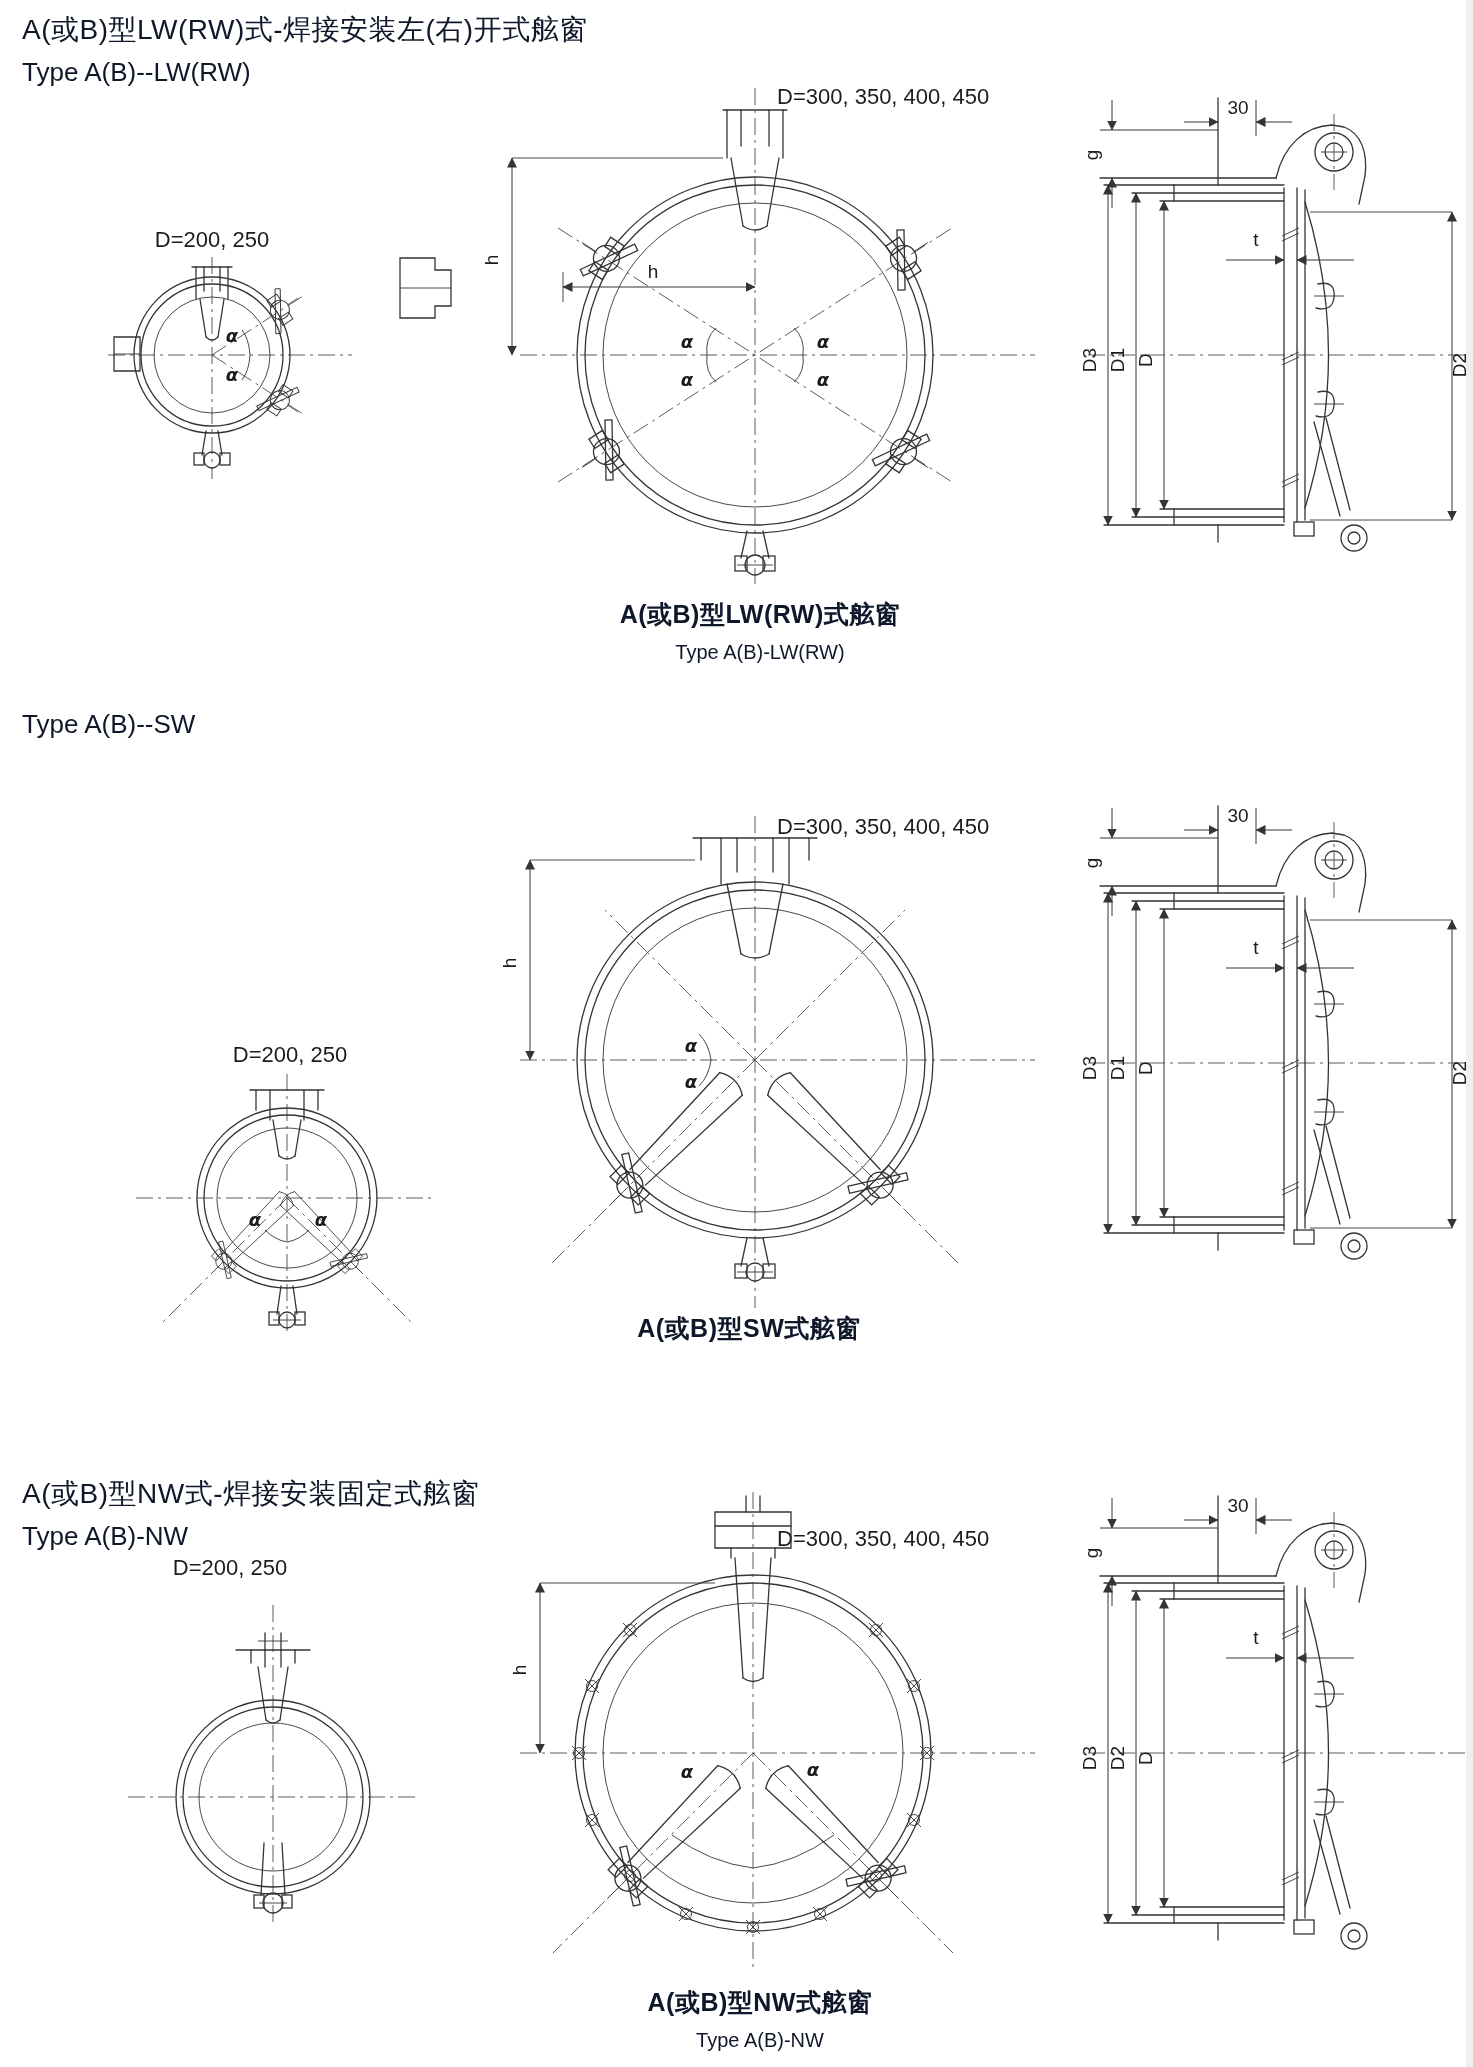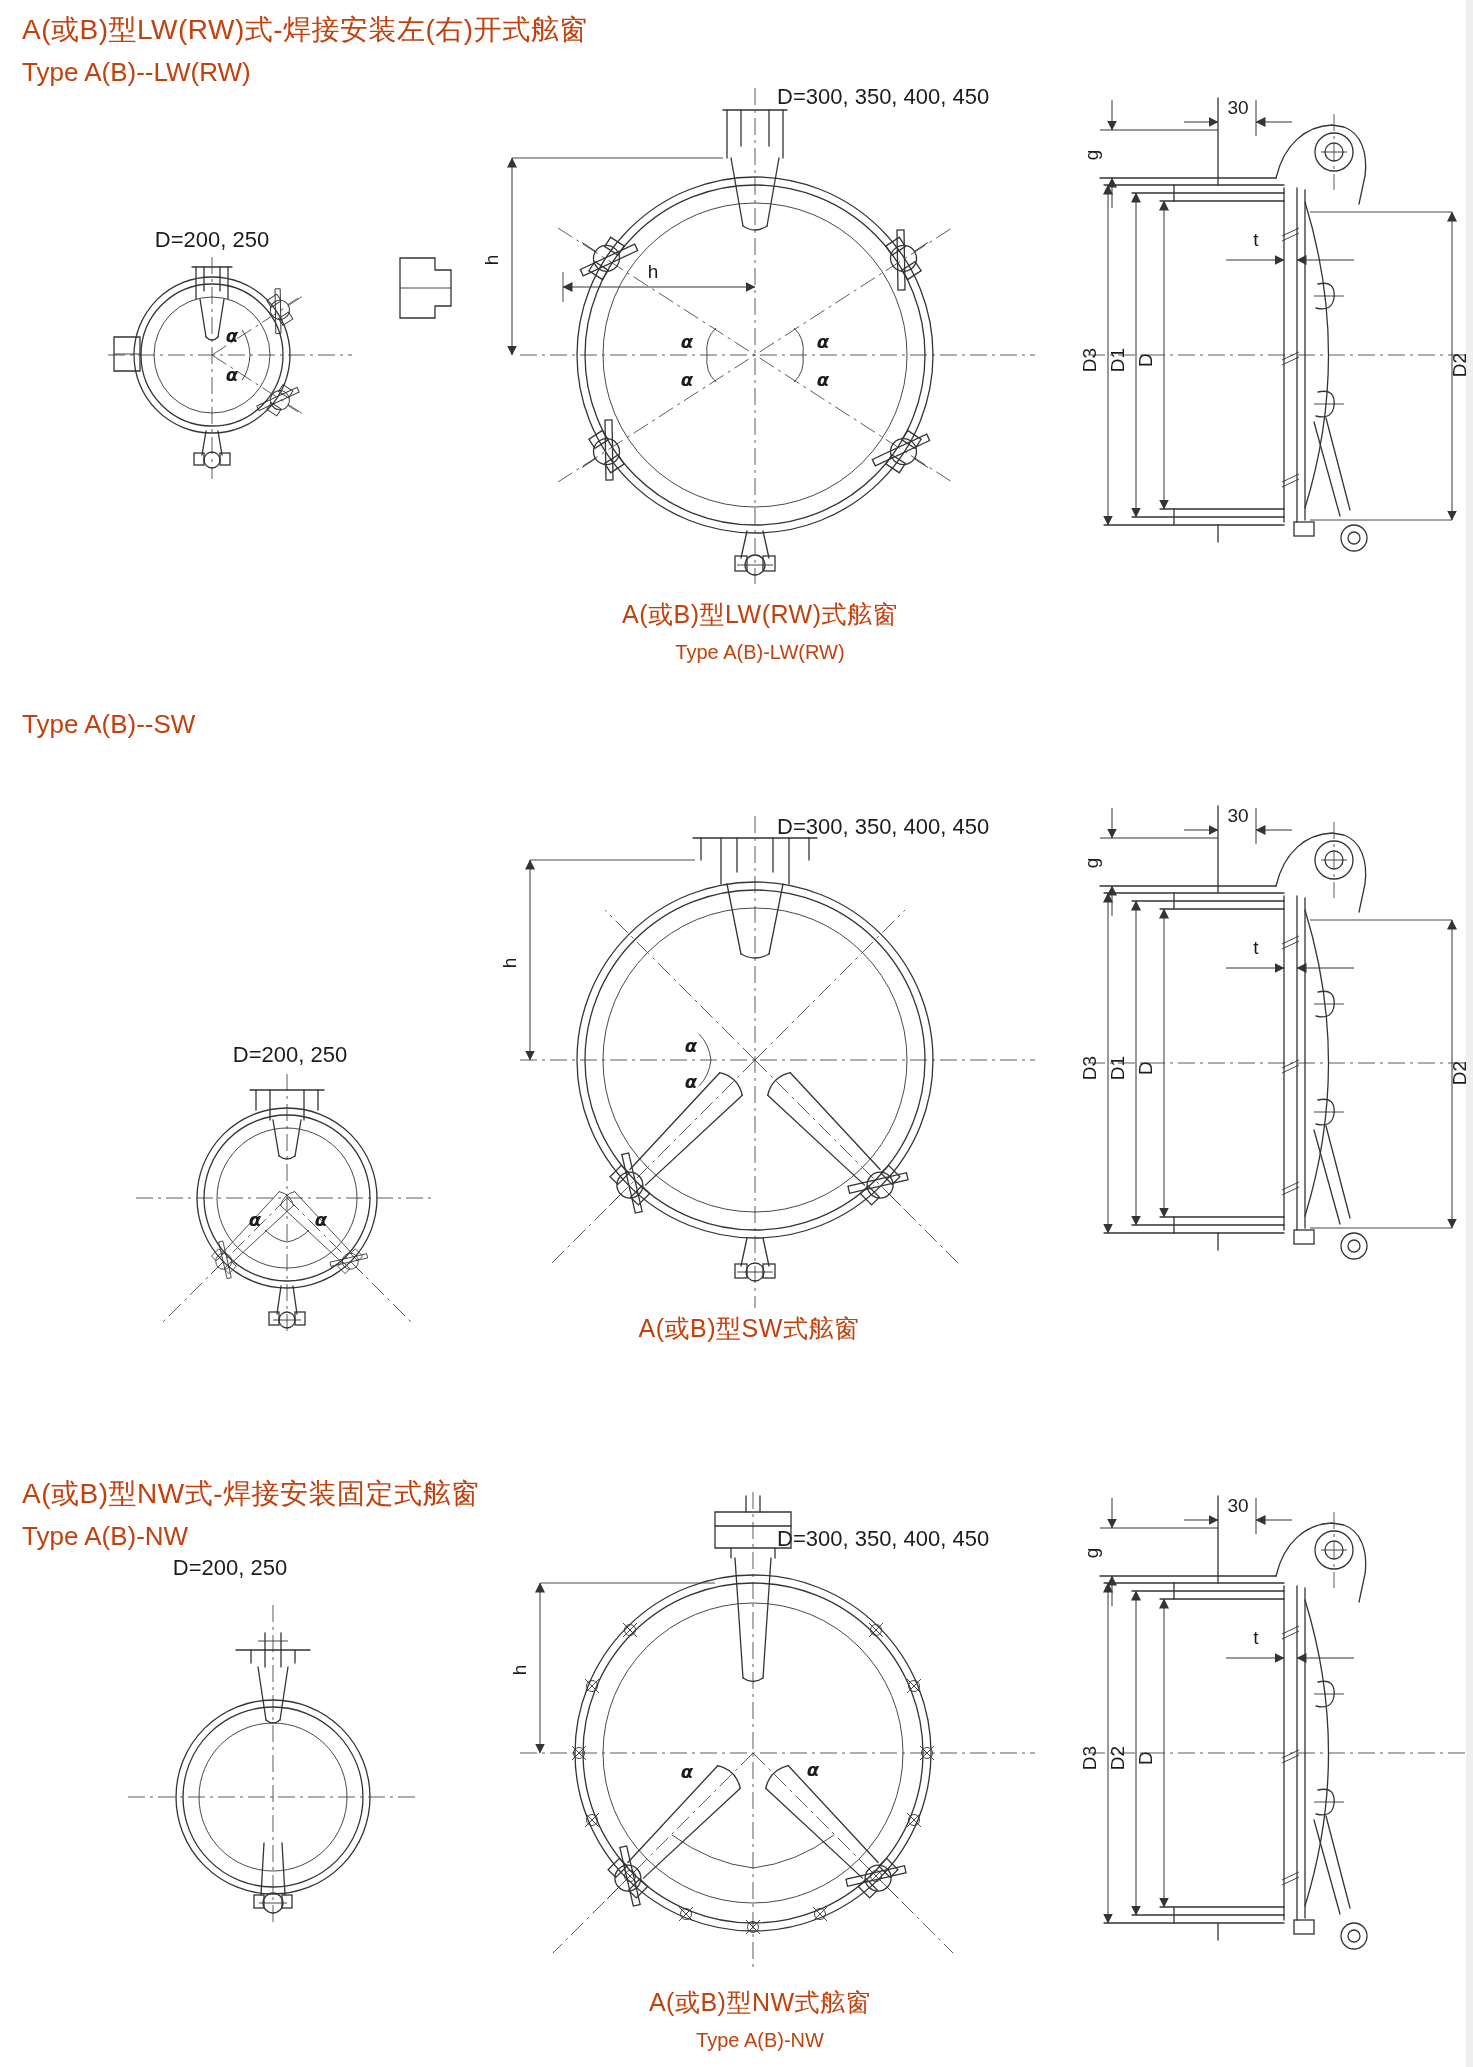--- a/index.html
+++ b/index.html
@@ -1,23 +1,23 @@
 <!DOCTYPE html>
 <html><head>
 <meta charset="utf-8">
 <style>
   html,body{margin:0;padding:0;background:#fff;}
   .page{position:relative;width:1473px;height:2067px;background:#ffffff;overflow:hidden;
-        font-family:"Liberation Sans","DejaVu Sans",sans-serif;color:#c2410c;}
+        font-family:"Liberation Sans","DejaVu Sans",sans-serif;color:#0f172a;}
   .abs{position:absolute;}
   .heading{line-height:1.15;}
   .hzh{font-size:28px;letter-spacing:.5px;}
   .hen{font-size:26px;margin-top:12px;}
   .caption{text-align:center;}
-  .czh{font-size:25px;letter-spacing:.5px;}
+  .czh{font-size:25px;letter-spacing:.5px;font-weight:bold;}
   .cen{font-size:20px;margin-top:10px;}
   svg{overflow:visible;}
   .ln{stroke:#343434;stroke-width:1.3;fill:none;stroke-linecap:round;}
   .tn{stroke:#343434;stroke-width:.9;fill:none;}
   .dm{stroke:#343434;stroke-width:1;fill:none;}
   .cl{stroke:#4a4a4a;stroke-width:.9;fill:none;stroke-dasharray:17 5 3 5;}
   .tlab{font:22px "Liberation Sans","DejaVu Sans",sans-serif;fill:#1c1c1c;}
   .dlab{font:19px "Liberation Sans","DejaVu Sans",sans-serif;fill:#1c1c1c;}
   .alab{font:italic bold 18px "DejaVu Sans",sans-serif;fill:#1c1c1c;}
   .edge{position:absolute;right:0;top:0;width:7px;height:2067px;background:#efefef;}

